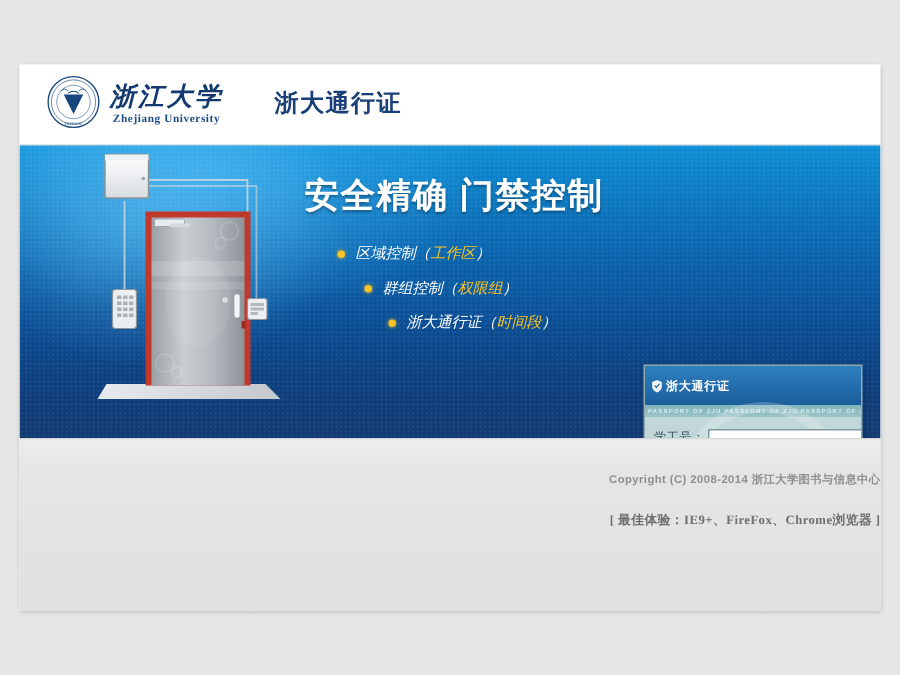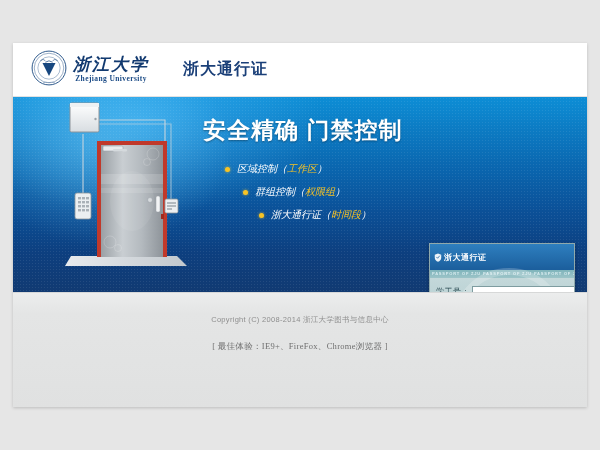--- a/index.html
+++ b/index.html
@@ -112,21 +112,21 @@
     flex:1;height:11px;border:1px solid #7e9ca0;background:#ffffff;
     font-size:8px;padding:0 2px;outline:none;box-sizing:border-box;
   }
   
   .footer{
     position:relative;height:115px;
     background:linear-gradient(180deg,#eceded 0%,#e4e5e5 18%,#e0e1e1 100%);
     border-top:1px solid #d7d8d8;
   }
   .foot-line{
-    text-align:center;color:#8e8e8e;white-space:nowrap;
+    text-align:right;color:#8e8e8e;white-space:nowrap;font-weight:bold;
   }
   .foot-copy{font-size:7.5px;padding-top:22px;letter-spacing:.3px;}
   .foot-browser{
     font-size:8.5px;padding-top:16px;color:#6f6f6f;letter-spacing:.3px;
     font-family:"Liberation Serif","DejaVu Serif",serif;
   }
 </style>
 </head>
 <body>
 

